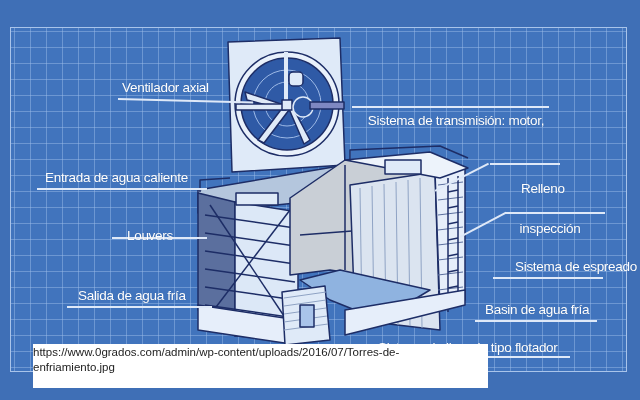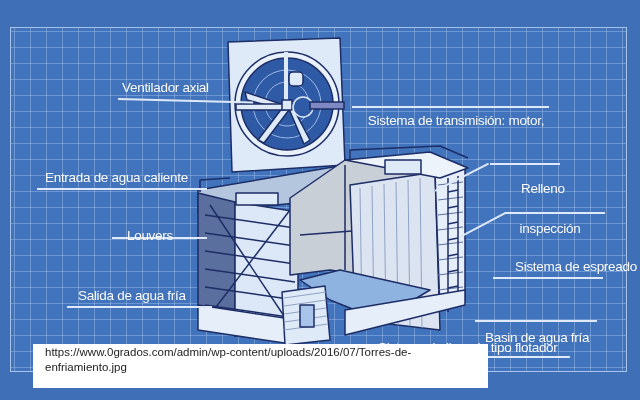--- a/index.html
+++ b/index.html
@@ -26,21 +26,21 @@
   }
   .label.center { text-align:center; line-height:16px;margin-top:41px; }
   .leader {
     position:absolute; height:1.5px; background:#dfe9f8;
   }
   svg.art { position:absolute; left:0; top:0; }
   .caption {
     position:absolute; left:33px; top:344px; width:455px; height:44px;
     background:#ffffff;
     font-family:"Liberation Sans", sans-serif;
-    font-size:11.5px; color:#222; line-height:15px; padding:1px 0 0 12px;
+    font-size:11.5px; color:#222; line-height:15px; padding:1px 0 0 0;
     box-sizing:border-box;
   }
 </style>
 </head>
 <body>
 
 <div class="frame"></div>
 
 <svg class="art" width="640" height="400">
   <g stroke="#1d2d66" stroke-width="1.5" stroke-linejoin="round">
@@ -158,19 +158,19 @@
   <div>Sistema de transmisión: motor,</div>
 </div>
 <div class="label" style="left:45px;top:170px;">Entrada de agua caliente</div>
 <div class="label" style="left:521px;top:147px;margin-top:34px;">Relleno</div>
 <div class="label center" style="left:500px;top:180px;width:100px;">
   <div>inspección</div>
 </div>
 <div class="label" style="left:127px;top:228px;">Louvers</div>
 <div class="label" style="left:488px;top:259px;margin-left:27px;">Sistema de espreado</div>
 <div class="label" style="left:78px;top:288px;">Salida de agua fría</div>
-<div class="label" style="left:485px;top:302px;margin-top:28px;">Basin de agua fría</div>
+<div class="label" style="left:485px;top:302px;">Basin de agua fría</div>
 <div class="label" style="left:378px;top:340px;">Sistema de llenado tipo flotador</div>
 
 <div class="caption">
   <div>https://www.0grados.com/admin/wp-content/uploads/2016/07/Torres-de-</div>
   <div>enfriamiento.jpg</div>
 </div>
 
 </body></html>

